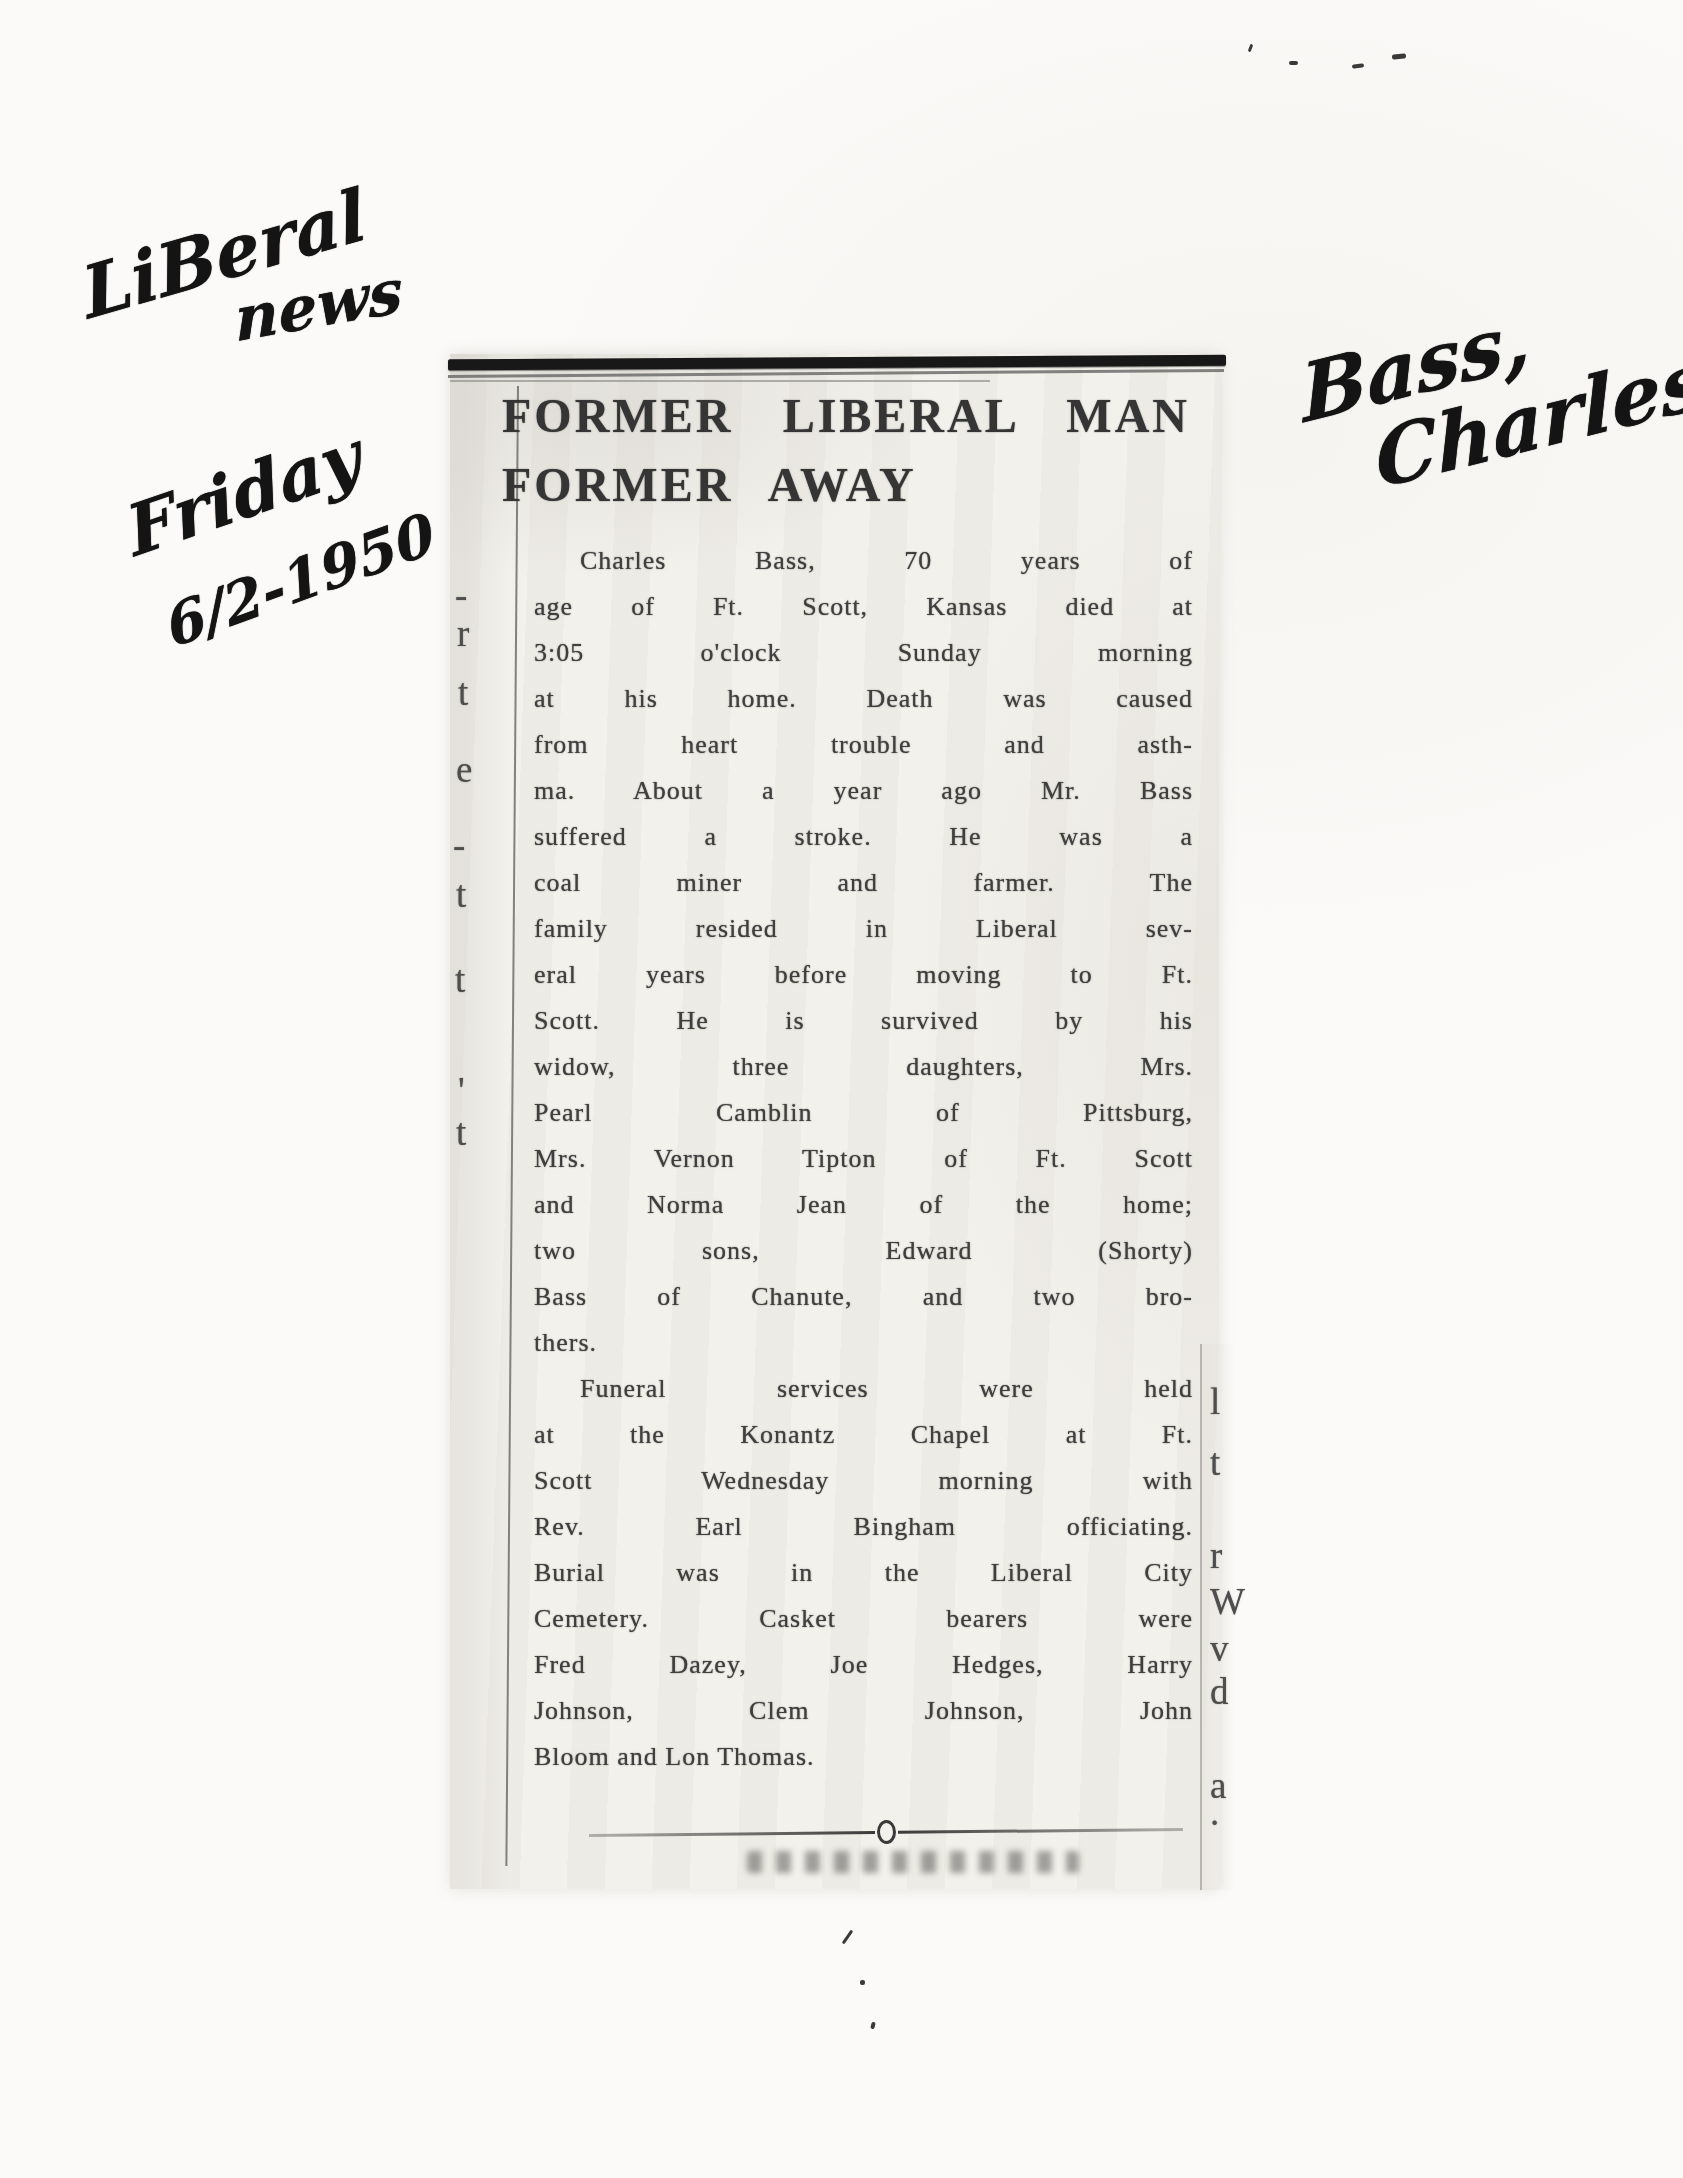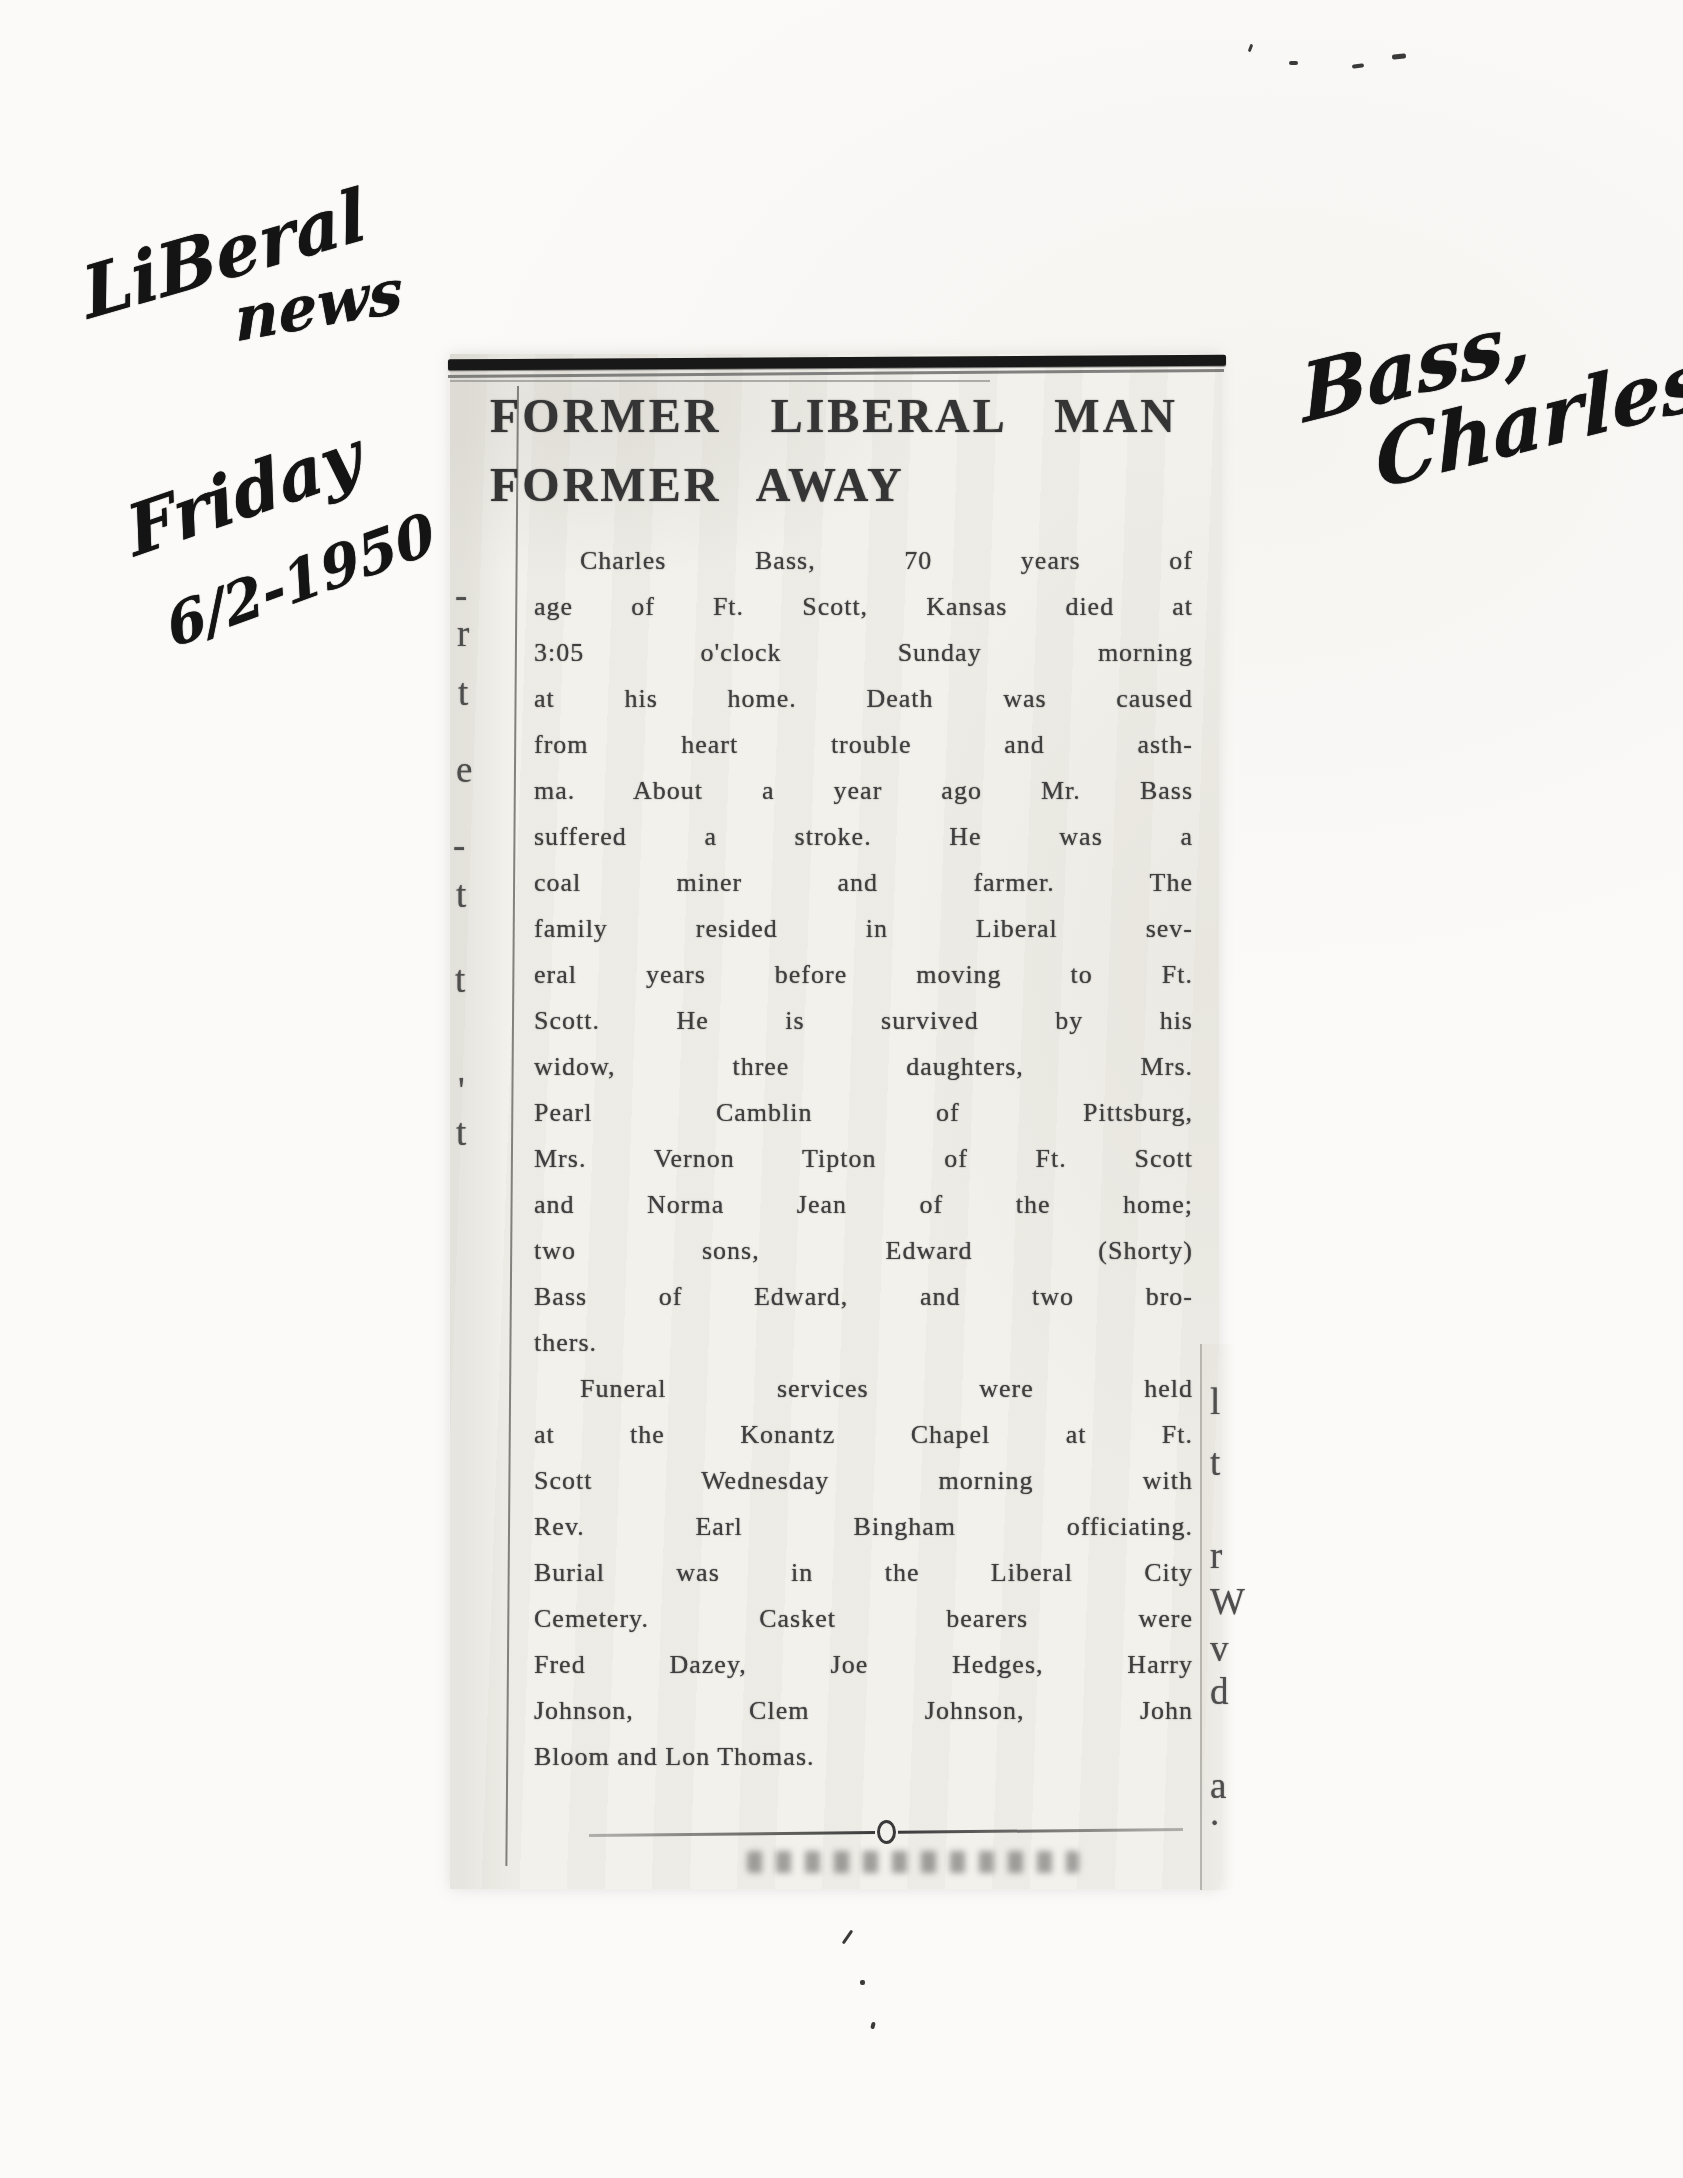--- a/index.html
+++ b/index.html
@@ -37,21 +37,21 @@
     box-shadow:0 0 14px rgba(120,118,110,.18);
   }
   .top-bar{position:absolute;left:-2px;top:3px;width:778px;height:11px;background:#181818;
     transform:rotate(-0.35deg);border-radius:2px;box-shadow:0 1px 1px rgba(20,20,20,.5);}
   .top-bar-echo1{position:absolute;left:-2px;top:18px;width:776px;height:3px;background:#6d6d6d;
     transform:rotate(-0.45deg);opacity:.85;}
   .top-bar-echo2{position:absolute;left:0px;top:26px;width:540px;height:2px;background:#9b9b97;opacity:.8;}
   .column-rule{position:absolute;left:67px;top:32px;width:2px;height:1480px;background:#6f6e6a;
     transform:rotate(0.45deg);transform-origin:top center;opacity:.85;}
   .headline{
-    position:absolute;left:40px;width:688px;
+    position:absolute;left:52px;width:688px;
     font-weight:700;color:#353535;letter-spacing:3px;
     font-size:48px;line-height:1.1;
     text-shadow:0 0 1.4px rgba(50,50,50,.75);
   }
   .headline.l1{top:36px;text-align:justify;text-align-last:justify;}
   .headline.l2{top:105px;width:554px;word-spacing:22px;}
   .bodycol{
     position:absolute;left:84px;top:184px;width:659px;
     font-size:26px;line-height:46px;color:#3f3f3f;letter-spacing:1px;
     text-shadow:0 0 1.3px rgba(45,45,45,.8);
@@ -119,21 +119,21 @@
     <span class="ln">suffered a stroke. He was a</span>
     <span class="ln">coal miner and farmer. The</span>
     <span class="ln">family resided in Liberal sev-</span>
     <span class="ln">eral years before moving to Ft.</span>
     <span class="ln">Scott. He is survived by his</span>
     <span class="ln">widow, three daughters, Mrs.</span>
     <span class="ln">Pearl Camblin of Pittsburg,</span>
     <span class="ln">Mrs. Vernon Tipton of Ft. Scott</span>
     <span class="ln">and Norma Jean of the home;</span>
     <span class="ln">two sons, Edward (Shorty)</span>
-    <span class="ln">Bass of Edward, and two bro-</span>
+    <span class="ln">Bass of Chanute, and two bro-</span>
     <span class="ln last">thers.</span>
     <span class="ln first">Funeral services were held</span>
     <span class="ln">at the Konantz Chapel at Ft.</span>
     <span class="ln">Scott Wednesday morning with</span>
     <span class="ln">Rev. Earl Bingham officiating.</span>
     <span class="ln">Burial was in the Liberal City</span>
     <span class="ln">Cemetery. Casket bearers were</span>
     <span class="ln">Fred Dazey, Joe Hedges, Harry</span>
     <span class="ln">Johnson, Clem Johnson, John</span>
     <span class="ln last">Bloom and Lon Thomas.</span>

